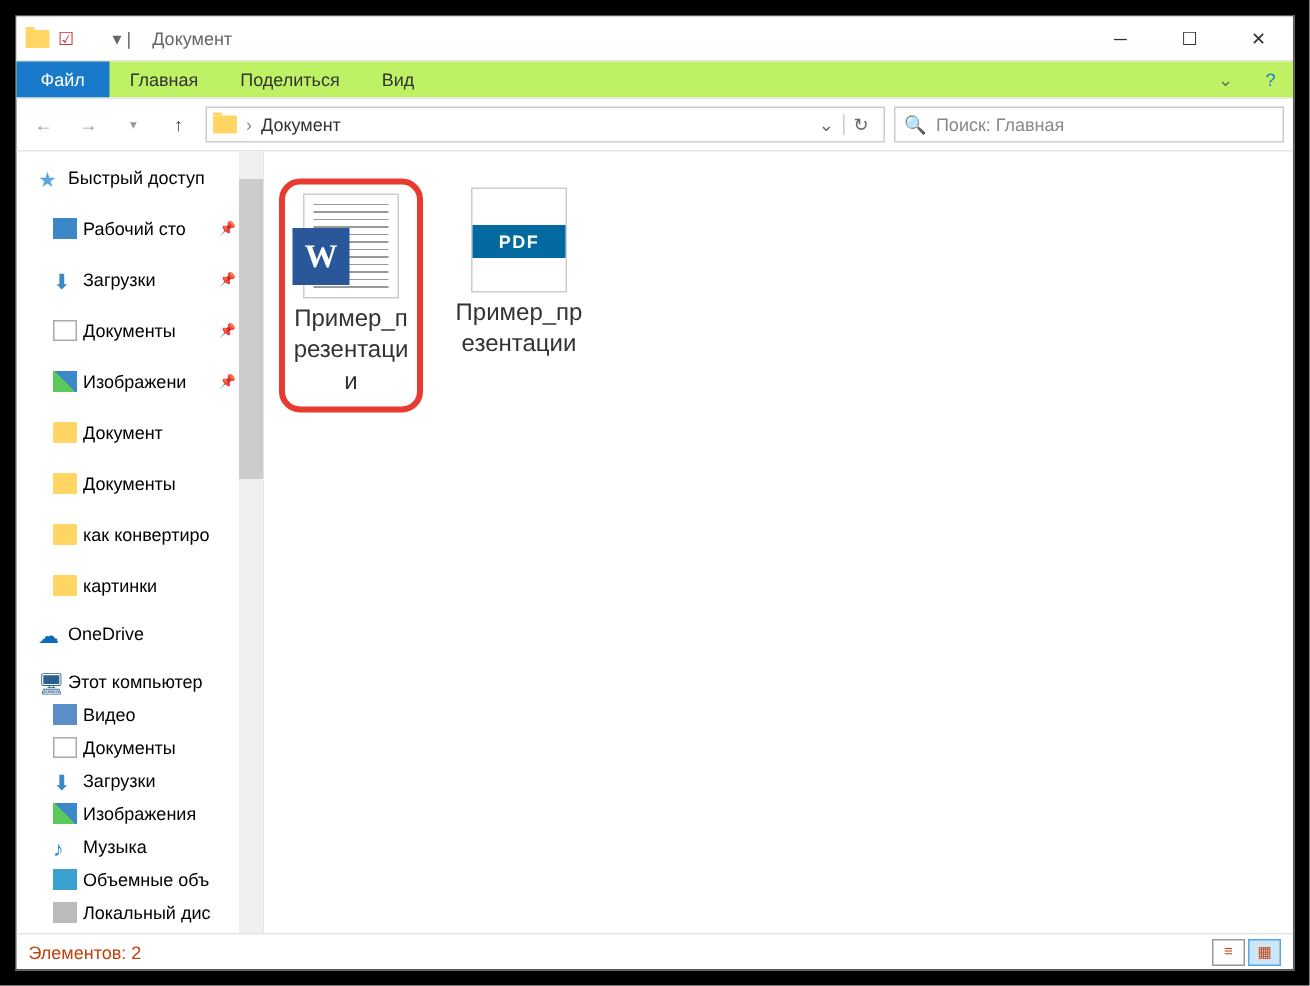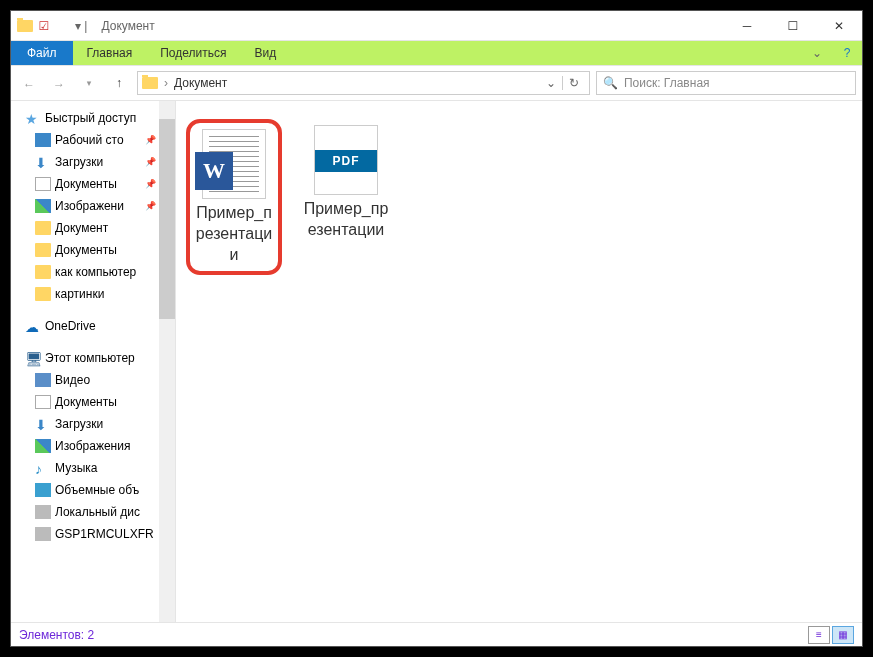--- a/index.html
+++ b/index.html
@@ -21,21 +21,21 @@
   .nav-btn { width: 24px; height: 24px; display: flex; align-items: center; justify-content: center; color: #999; }
   .nav-btn.enabled { color: #333; }
   .addr-box { flex: 1; height: 24px; border: 1px solid #ccc; display: flex; align-items: center; padding: 0 4px; gap: 6px; }
   .addr-text { flex: 1; color: #333; }
   .search-box { width: 260px; height: 24px; border: 1px solid #ccc; display: flex; align-items: center; padding: 0 6px; gap: 6px; color: #888; }
   .body-area { flex: 1; display: flex; overflow: hidden; }
   .sidebar { width: 165px; border-right: 1px solid #e5e5e5; overflow-y: auto; padding-top: 6px; position: relative; }
   .side-scroll { position: absolute; right: 0; top: 0; width: 16px; height: 100%; background: #f0f0f0; }
   .side-scroll-thumb { position: absolute; top: 18px; width: 16px; height: 200px; background: #ccc; }
   .tree-item { height: 22px; display: flex; align-items: center; gap: 4px; padding-left: 8px; white-space: nowrap; overflow: hidden; }
-  .tree-item.indent1 { padding-left: 24px; }
+  .tree-item.indent1 { padding-left: 24px; margin-top: 12px; }
   .tree-item.indent2 { padding-left: 24px; }
   .tree-item.top { padding-left: 14px; }
   .tree-icon { width: 16px; height: 14px; flex-shrink: 0; }
   .ic-folder { background: #ffd664; border-radius: 1px; }
   .ic-star { color: #5aa6e0; font-size: 14px; }
   .ic-desktop { background: #3b87c8; }
   .ic-downloads { color: #3b87c8; font-size: 14px; }
   .ic-docs { background: #fff; border: 1px solid #aaa; }
   .ic-images { background: linear-gradient(45deg,#5ac85a 50%,#3b87c8 50%); }
   .ic-onedrive { color: #0f6ab8; font-size: 14px; }
@@ -47,21 +47,21 @@
   .pin { color: #888; margin-left: auto; margin-right: 18px; font-size: 9px; }
   .spacer-row { height: 10px; }
   .content { flex: 1; padding: 18px 10px; display: flex; gap: 16px; align-items: flex-start; }
   .file-item { width: 96px; display: flex; flex-direction: column; align-items: center; gap: 4px; padding: 6px 4px; }
   .file-item.highlighted { border: 4px solid #e63b2e; border-radius: 14px; }
   .file-thumb { width: 64px; height: 70px; background: #fff; border: 1px solid #ccc; position: relative; }
   .doc-lines { position: absolute; inset: 6px; background: repeating-linear-gradient(#999 0 1px, transparent 1px 5px); }
   .word-badge { position: absolute; left: -8px; top: 22px; width: 38px; height: 38px; background: #2a579a; color: #fff; display: flex; align-items: center; justify-content: center; font-size: 22px; font-weight: bold; font-family: Georgia, serif; }
   .pdf-badge { position: absolute; left: 0; right: 0; top: 24px; height: 22px; background: #0369a1; color: #fff; display: flex; align-items: center; justify-content: center; font-size: 12px; font-weight: bold; letter-spacing: 1px; }
   .file-name { text-align: center; font-size: 16px; line-height: 1.3; word-break: break-word; color: #333; }
-  .statusbar { height: 24px; border-top: 1px solid #e5e5e5; display: flex; align-items: center; padding: 0 8px; color: #6d28d9; }
+  .statusbar { height: 24px; border-top: 1px solid #e5e5e5; display: flex; align-items: center; padding: 0 8px; color: #c2410c; }
   .status-right { margin-left: auto; display: flex; gap: 2px; }
   .view-btn { width: 22px; height: 18px; border: 1px solid #999; display: flex; align-items: center; justify-content: center; font-size: 10px; }
   .view-btn.active { background: #cde6f7; border-color: #5aa6e0; }
 </style>
 </head>
 <body>
 
 <div class="window">
   <div class="titlebar">
     <div class="titlebar-icons">
@@ -135,21 +135,21 @@
       <div class="tree-item indent1">
           <span class="tree-icon ic-folder"></span>
           <span>Документ</span>
         </div>
       <div class="tree-item indent1">
           <span class="tree-icon ic-folder"></span>
           <span>Документы</span>
         </div>
       <div class="tree-item indent1">
           <span class="tree-icon ic-folder"></span>
-          <span>как компьютер</span>
+          <span>как конвертиро</span>
         </div>
       <div class="tree-item indent1">
           <span class="tree-icon ic-folder"></span>
           <span>картинки</span>
         </div>
       <div class="spacer-row"></div>
       <div class="tree-item top">
           <span class="tree-icon ic-onedrive">☁</span>
           <span>OneDrive</span>
         </div>

